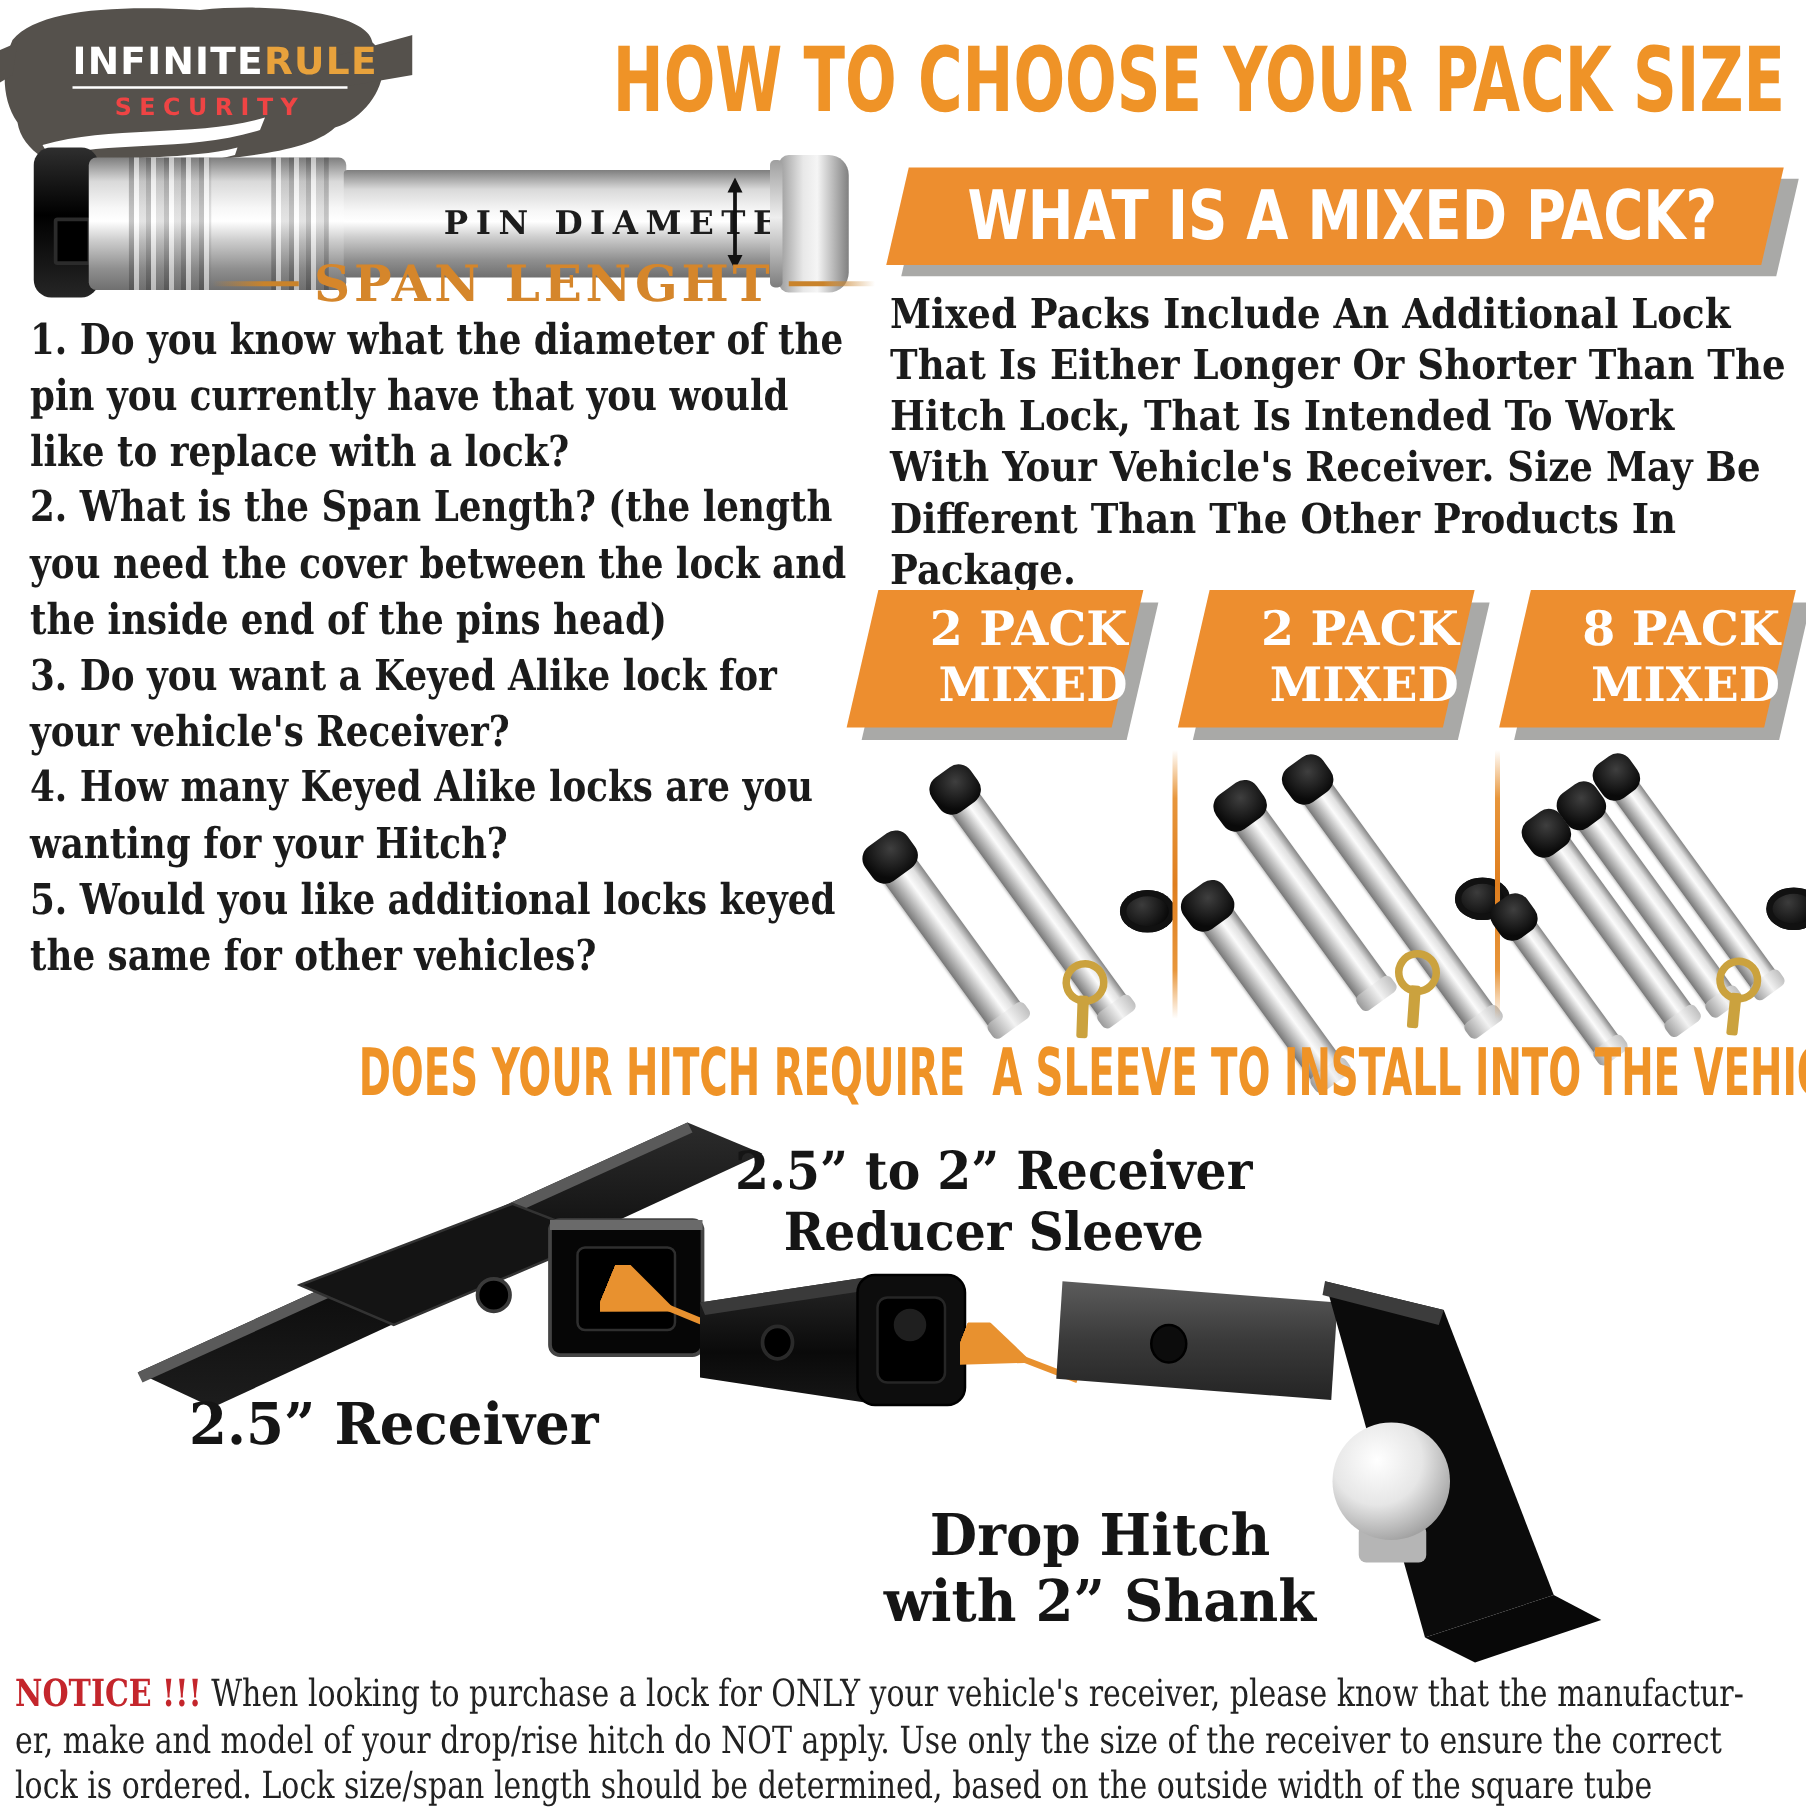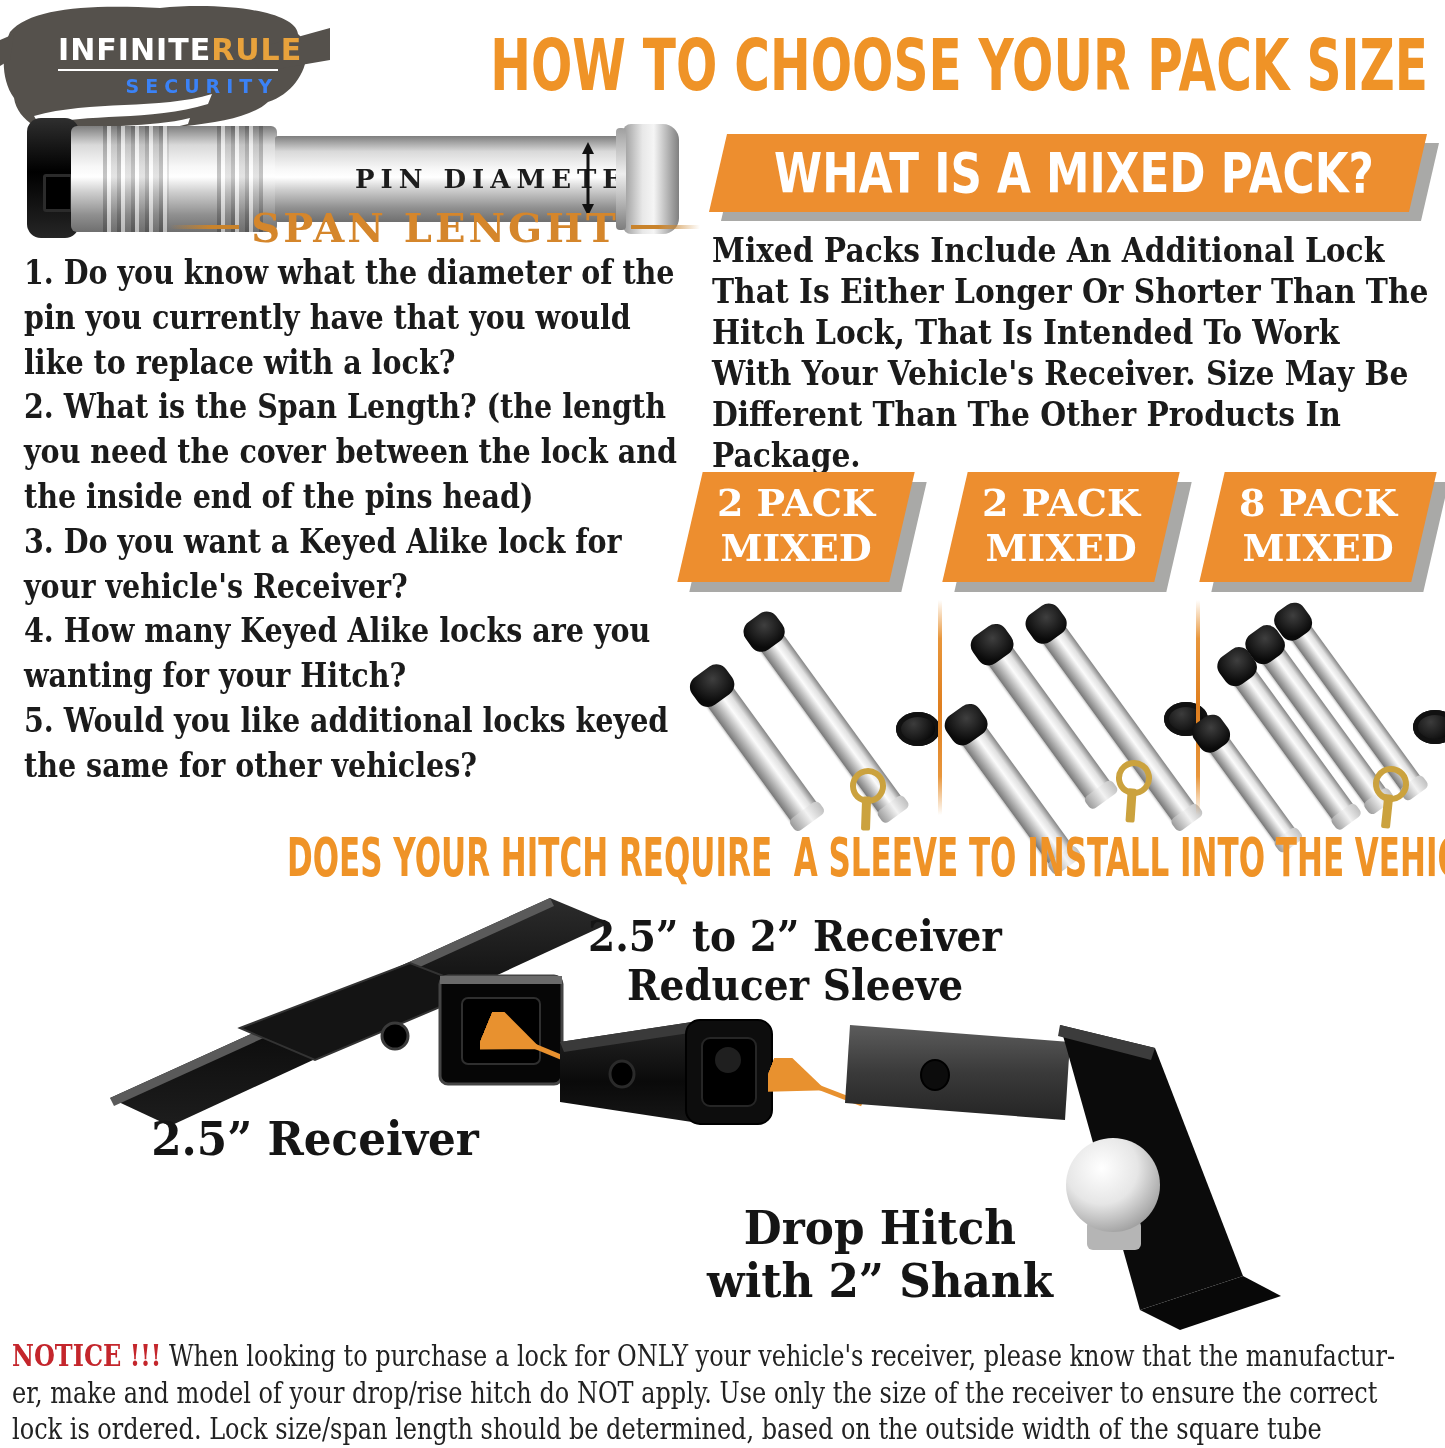--- a/index.html
+++ b/index.html
@@ -4,25 +4,25 @@
 <style>
   html,body{margin:0;padding:0;background:#ffffff;}
   #canvas{position:relative;width:1445px;height:1448px;background:#ffffff;overflow:hidden;
           font-family:"DejaVu Serif",serif;}
   .abs{position:absolute;}
   .pre{white-space:pre-line;}
   .nowrap{white-space:pre;}
 
   
   #logo{left:0;top:0;width:330px;height:160px;}
-  .logo-text{position:absolute;left:58px;top:32px;width:220px;text-align:right;
+  .logo-text{position:absolute;left:58px;top:32px;width:220px;text-align:center;
              font-family:"DejaVu Sans",sans-serif;font-weight:bold;}
   .logo-line1{font-size:30px;color:#ffffff;letter-spacing:1px;border-bottom:2px solid #fff;padding-bottom:2px;}
   .logo-line1 .rule{color:#E8A23C;}
-  .logo-line2{font-size:19px;color:#3b82f6;letter-spacing:6px;margin-top:4px;}
+  .logo-line2{font-size:19px;color:#ef4444;letter-spacing:6px;margin-top:4px;}
 
   
   .grunge{font-family:"DejaVu Sans","Liberation Sans",sans-serif;font-weight:bold;color:#EF9327;}
   #main-heading{left:375px;top:24px;width:960px;text-align:center;font-size:64px;
                 transform:scaleX(.76) scaleY(1.12);transform-origin:center top;white-space:pre;}
   #sleeve-heading{left:20px;top:828px;width:1405px;text-align:center;font-size:50px;
                   transform:scaleX(.62) scaleY(1.05);transform-origin:center top;white-space:pre;}
 
   
   .chrome{background:linear-gradient(180deg,#7e7e7e 0%,#d9d9d9 18%,#f7f7f7 38%,#ffffff 48%,#cfcfcf 62%,#8f8f8f 84%,#6f6f6f 100%);}
@@ -57,21 +57,21 @@
   .skew{transform:skewX(-13deg);}
   #banner-shadow{left:730px;top:143px;width:700px;height:78px;}
   #banner-face{left:718px;top:134px;width:700px;height:78px;}
   #banner-label{left:718px;top:142px;width:700px;text-align:center;font-family:"DejaVu Sans",sans-serif;
         font-weight:bold;font-size:52px;color:#ffffff;transform:scaleX(.84) scaleY(1.05);
         transform-origin:center top;white-space:pre;}
   #mixed-text{left:712px;top:230px;width:860px;font-size:33px;line-height:41px;font-weight:bold;
               color:#1b1b1b;transform:scaleX(.9);transform-origin:0 0;}
   .badge-shadow{width:212px;height:110px;}
   .badge-face{width:212px;height:110px;}
-  .badge-label{width:212px;text-align:center;font-size:38px;line-height:45px;font-weight:bold;color:#fff;}
+  .badge-label{width:212px;text-align:right;font-size:38px;line-height:45px;font-weight:bold;color:#fff;}
 
   
   .pack-photo{width:258px;height:238px;}
   .pin{position:absolute;border-radius:5px;transform-origin:0 50%;
        background:linear-gradient(180deg,#858585,#e0e0e0 22%,#fbfbfb 45%,#cbcbcb 65%,#777 100%);
        box-shadow:0 1px 2px rgba(0,0,0,.25);}
   .pin::before{content:"";position:absolute;left:-10px;top:-5px;bottom:-5px;width:34px;
        background:radial-gradient(circle at 35% 40%,#3f3f3f,#0a0a0a 70%);border-radius:12px;}
   .pin::after{content:"";position:absolute;right:-4px;top:-2px;bottom:-2px;width:15px;
        background:linear-gradient(180deg,#bfbfbf,#f2f2f2 45%,#9a9a9a);border-radius:5px;}

